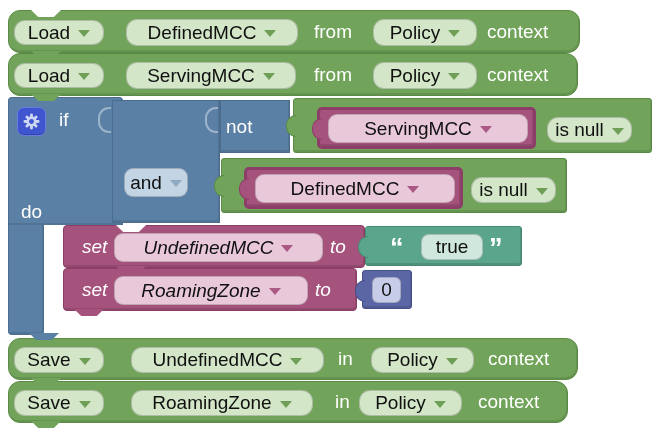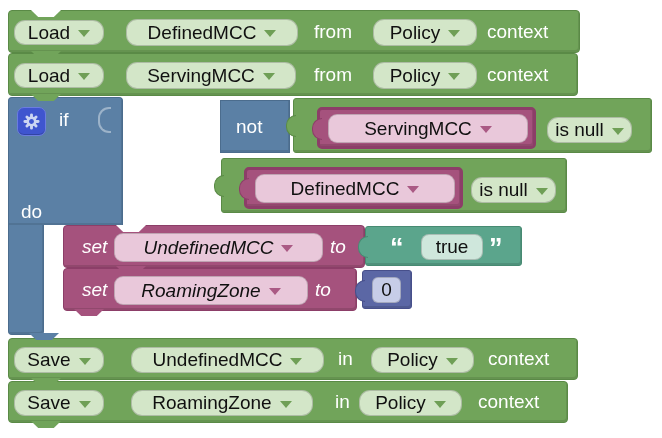--- a/index.html
+++ b/index.html
@@ -1,20 +1,20 @@
 <!DOCTYPE html>
 <html><head>
 <meta charset="utf-8">
 <style>
   html,body{margin:0;padding:0;background:#fff;}
   .canvas{position:relative;width:662px;height:438px;background:#fff;overflow:hidden;
           font-family:"Liberation Sans",sans-serif;}
   .blk{position:absolute;box-sizing:border-box;}
   
-  .green-blk{background:#71a45a;border:1px solid #5a8a46;border-radius:4px;
+  .green-blk{background:#71a45a;border:1px solid #5a8a46;border-radius:12px;
              box-shadow:inset -1px -2px 0 rgba(0,0,0,.10);}
   .blue-blk{background:#5b80a5;border:1px solid #4b6c8d;
             box-shadow:inset -1px -2px 0 rgba(0,0,0,.10);}
   .pink-blk{background:#a5527d;border:3px solid #8c3e68;border-radius:5px;
             box-shadow:inset -1px -2px 0 rgba(0,0,0,.12);}
   .pink-stmt{background:#a5527d;border:1px solid #8c3e68;border-radius:4px;
              box-shadow:inset -1px -2px 0 rgba(0,0,0,.12);font-style:italic;}
   .teal-blk{background:#5ba58c;border:1px solid #478a72;border-radius:3px;
             box-shadow:inset -1px -2px 0 rgba(0,0,0,.12);}
   .math-blk{background:#5b67a5;border:1px solid #474f8b;border-radius:3px;
@@ -108,23 +108,29 @@
       <svg width="17" height="17" viewBox="0 0 20 20">
         <g stroke="#ccd5f2" stroke-width="3.4" stroke-linecap="round" fill="none">
           <path d="M10 2.2v2.4M10 15.4v2.4M2.2 10h2.4M15.4 10h2.4M4.6 4.6l1.8 1.8M13.6 13.6l1.8 1.8M15.4 4.6l-1.8 1.8M6.4 13.6l-1.8 1.8"></path>
         </g>
         <circle cx="10" cy="10" r="4.4" fill="none" stroke="#ccd5f2" stroke-width="3"></circle>
       </svg>
     </div>
     <span class="lbl" style="left:50px;top:-42px">if</span>
   </div>
 
+  <div class="blk blue-blk" style="left:112px;top:100px;width:108px;height:123px">
+    <div class="fld f-blue" style="left:11px;top:67px;width:64px;height:29px">
+      <span>and</span>
+      <span class="arr arr-blue"></span>
+    </div>
+  </div>
 
   <div class="blk blue-blk" style="left:220px;top:100px;width:70px;height:53px">
-    <span class="lbl" style="left:15px">not</span>
+    <span class="lbl" style="left:5px">not</span>
   </div>
 
   <div class="blk green-blk" style="left:293px;top:98px;width:359px;height:55px;border-radius:3px">
     <div class="knob k-green" style="top:16px"></div>
     <div class="blk pink-blk" style="left:23px;top:8px;width:219px;height:42px">
       <div class="knob k-pink" style="top:8px"></div>
       <div class="fld f-pink" style="left:8px;top:4px;width:200px;height:29px">
         <span>ServingMCC</span>
         <span class="arr arr-pink"></span>
       </div>

